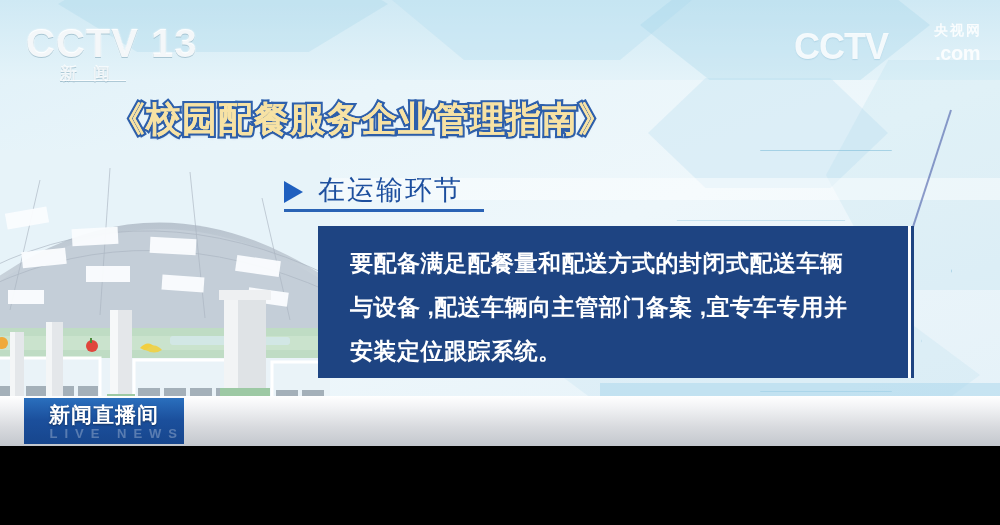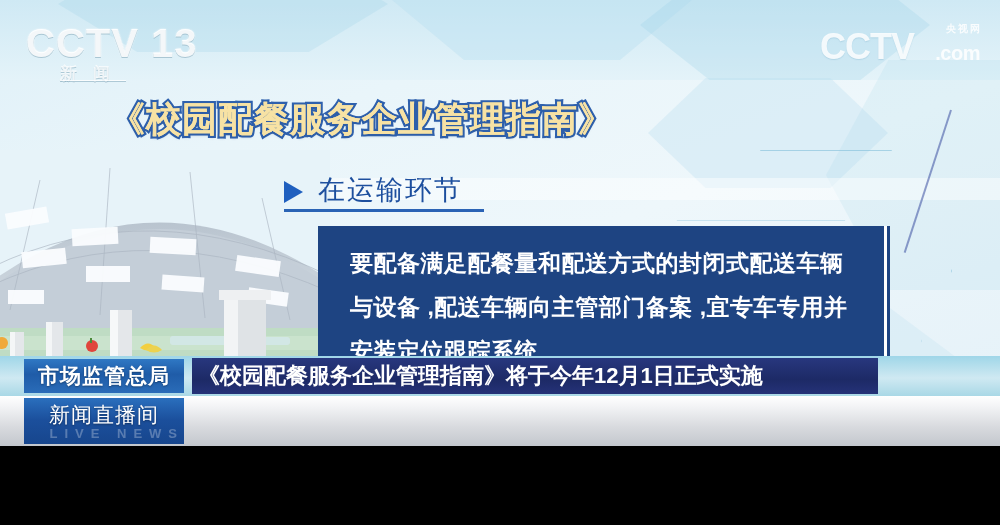--- a/index.html
+++ b/index.html
@@ -56,25 +56,24 @@
   
   #cctvcom{
     position:absolute;right:16px;top:20px;
     width:190px;height:58px;color:rgba(255,255,255,.85);
     pointer-events:none;
   }
   #cctvcom .w1{
     position:absolute;left:0;top:6px;
     font-weight:bold;font-size:36px;letter-spacing:-1px;
     text-shadow:0 1px 1px rgba(130,180,205,.35);
-    margin-left:26px;
   }
   #cctvcom .w2{
     position:absolute;right:2px;top:2px;
-    font-size:10px;letter-spacing:2px;font-weight:bold;
+    font-size:14px;letter-spacing:2px;font-weight:bold;
   }
   #cctvcom .w3{
     position:absolute;right:4px;top:22px;
     font-size:20px;font-weight:bold;letter-spacing:-.5px;
   }
 
   
   #cafeteria{
     position:absolute;left:0;top:150px;width:330px;height:285px;
     overflow:hidden;
@@ -113,20 +112,21 @@
   #subRule{
     position:absolute;left:0;top:37px;width:200px;height:3px;
     background:#2a63b5;
   }
 
   
   #blueBox{
     position:absolute;left:318px;top:226px;width:566px;height:152px;
     background:#1e4482;
     box-shadow:3px 0 0 #ffffff,6px 0 0 #1e4482;
+    padding-left:24px;
   }
   #blueBox .line{
     color:#ffffff;font-size:23px;font-weight:bold;letter-spacing:.5px;
     white-space:nowrap;
   }
   #blueBox .lines{
     position:absolute;left:32px;top:22px;
     display:flex;flex-direction:column;gap:13px;
   }
 
@@ -162,21 +162,21 @@
     position:absolute;left:0;top:0;width:1000px;height:50px;
     background:linear-gradient(180deg,#ffffff 0%,#f2f3f5 22%,#d8dade 62%,#c3c7cd 100%);
   }
   #tagProgram{
     position:absolute;left:24px;top:2px;width:160px;height:46px;
     background:linear-gradient(180deg,#2a6fbd 0%,#1b4f9c 48%,#17468d 100%);
     overflow:hidden;
   }
   #tagProgram .pname{
     position:absolute;left:0;right:0;top:3px;text-align:center;
-    color:#fff;font-size:21px;font-weight:normal;letter-spacing:1px;
+    color:#fff;font-size:21px;font-weight:bold;letter-spacing:1px;
     text-shadow:0 1px 2px rgba(0,0,0,.4);
   }
   #tagProgram .pen{
     position:absolute;left:0;right:0;top:28px;text-align:right;
     color:rgba(255,255,255,.28);font-size:13px;letter-spacing:7px;
     font-weight:bold;
   }
   #bottomHeadline{
     position:absolute;left:196px;top:1px;
     color:#17246e;font-size:32px;font-weight:bold;letter-spacing:1px;
@@ -355,29 +355,20 @@
   <div id="blueBox">
     <div class="lines">
       <div class="line">要配备满足配餐量和配送方式的封闭式配送车辆</div>
       <div class="line">与设备 ,配送车辆向主管部门备案 ,宜专车专用并</div>
       <div class="line">安装定位跟踪系统。</div>
     </div>
   </div>
 
   <div id="lowerBanner">
 
-    <div id="row1">
-      <div id="row1bg"></div>
-      <div id="tagAgency">
-        <span>市场监管总局</span>
-      </div>
-      <div id="headlineBar">
-        <span>《校园配餐服务企业管理指南》将于今年12月1日正式实施</span>
-      </div>
-    </div>
 
     <div id="row2">
       <div id="row2bg"></div>
       <div id="tagProgram">
         <div class="pname">新闻直播间</div>
         <div class="pen">LIVE NEWS</div>
       </div>
     </div>
 
   </div>

